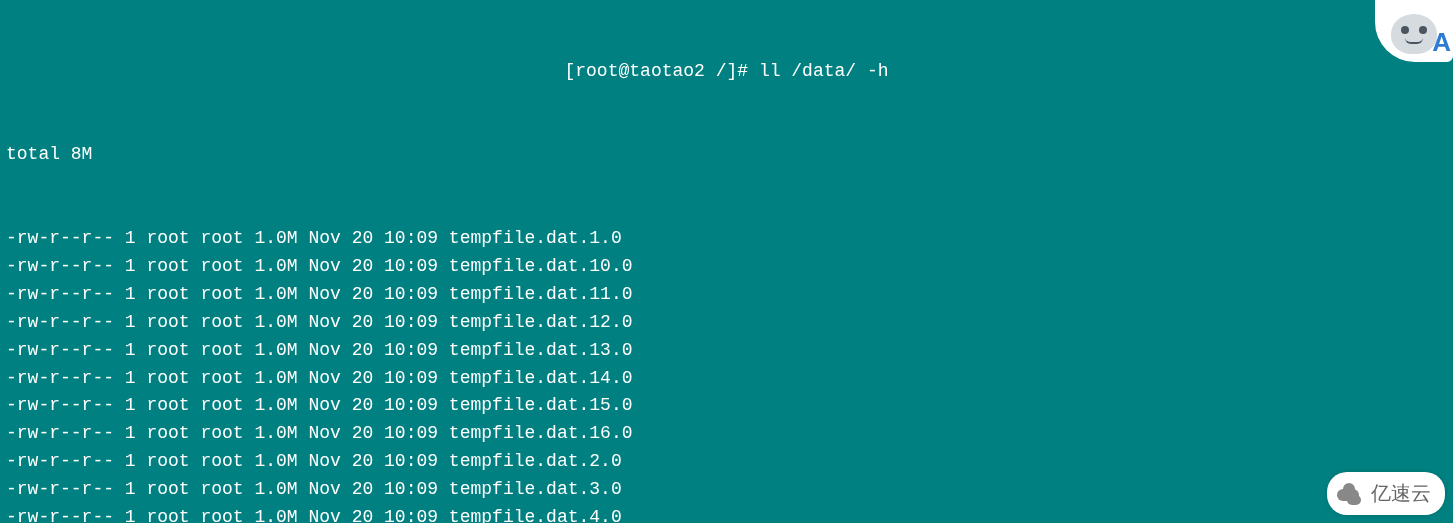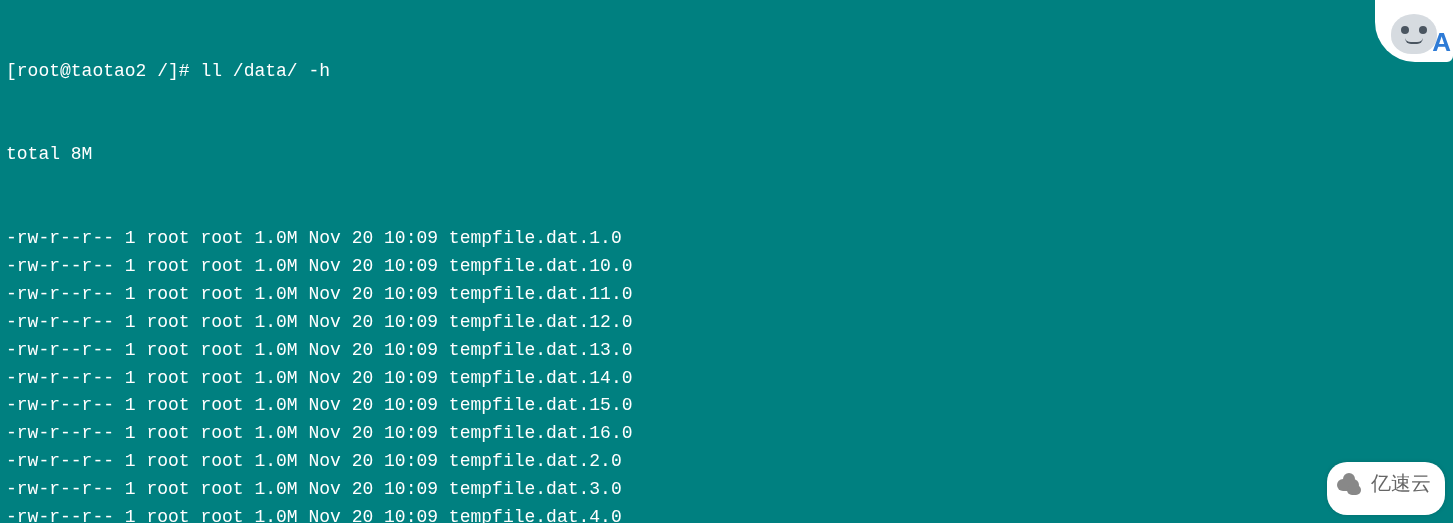--- a/index.html
+++ b/index.html
@@ -9,21 +9,21 @@
     font-size: 18px;
     line-height: 1.55;
     color: #ffffff;
     width: 1453px;
     height: 523px;
     overflow: hidden;
     position: relative;
     padding: 2px 6px;
   }
   .term { white-space: pre; }
-  .prompt-line { color: #ffffff; }
+  .prompt-line { color: #ffffff; text-align: center; }
   .listing { color: #ffffff; }
 
   
   .mascot {
     position: absolute;
     top: 0;
     right: 0;
     width: 78px;
     height: 62px;
     background: #ffffff;
@@ -72,21 +72,21 @@
 
   
   .watermark {
     position: absolute;
     right: 8px;
     bottom: 8px;
     background: #ffffff;
     color: #666666;
     font-family: Arial, "Microsoft YaHei", sans-serif;
     font-size: 20px;
-    padding: 6px 14px 16px 10px;
+    padding: 6px 14px 6px 10px;
     border-radius: 20px;
     display: flex;
     align-items: center;
     gap: 8px;
     box-shadow: 0 0 4px rgba(0,0,0,0.15);
   }
   .watermark-icon {
     width: 26px; height: 26px;
     position: relative;
   }

